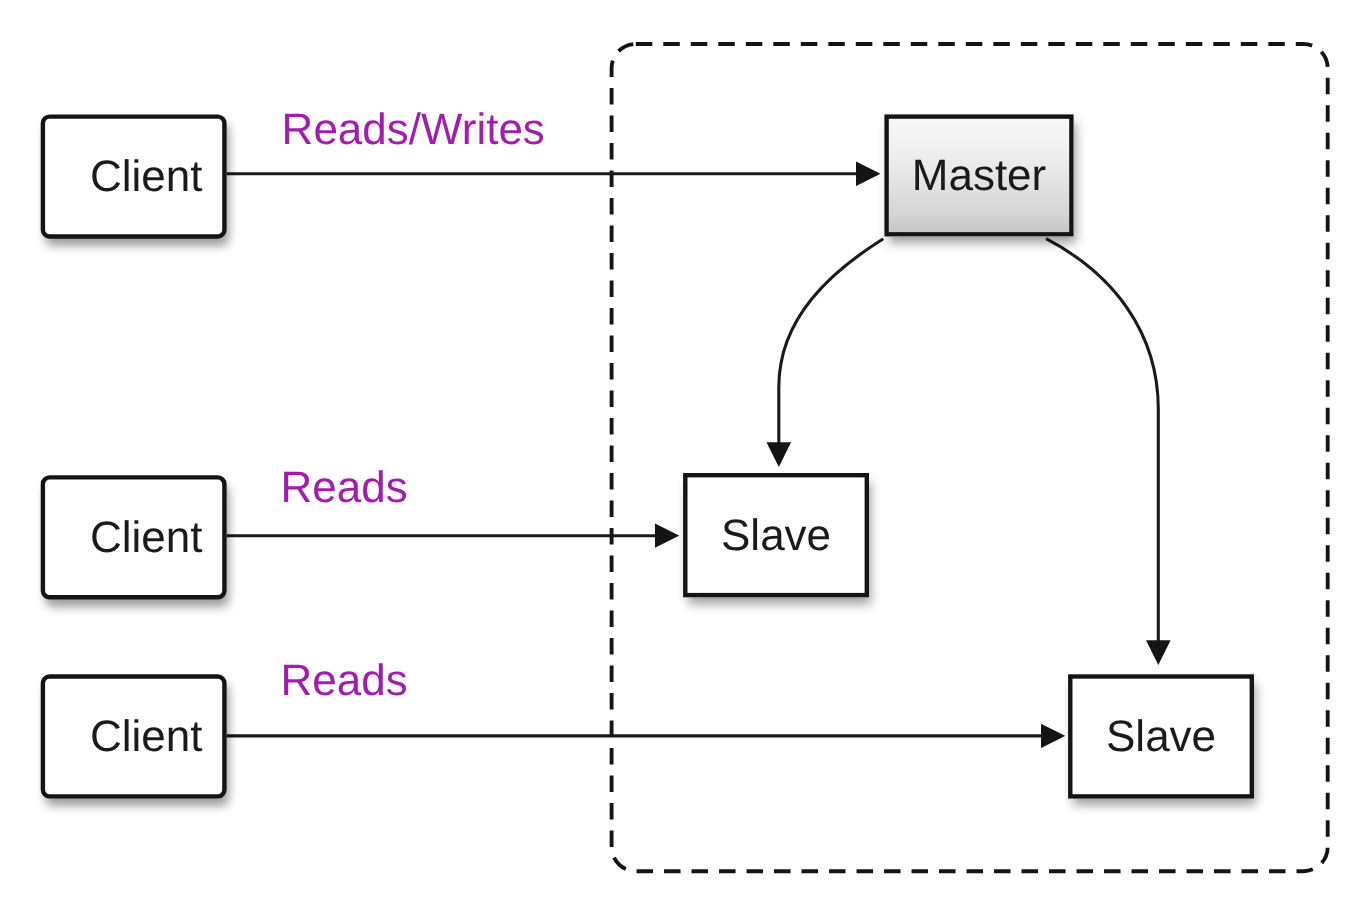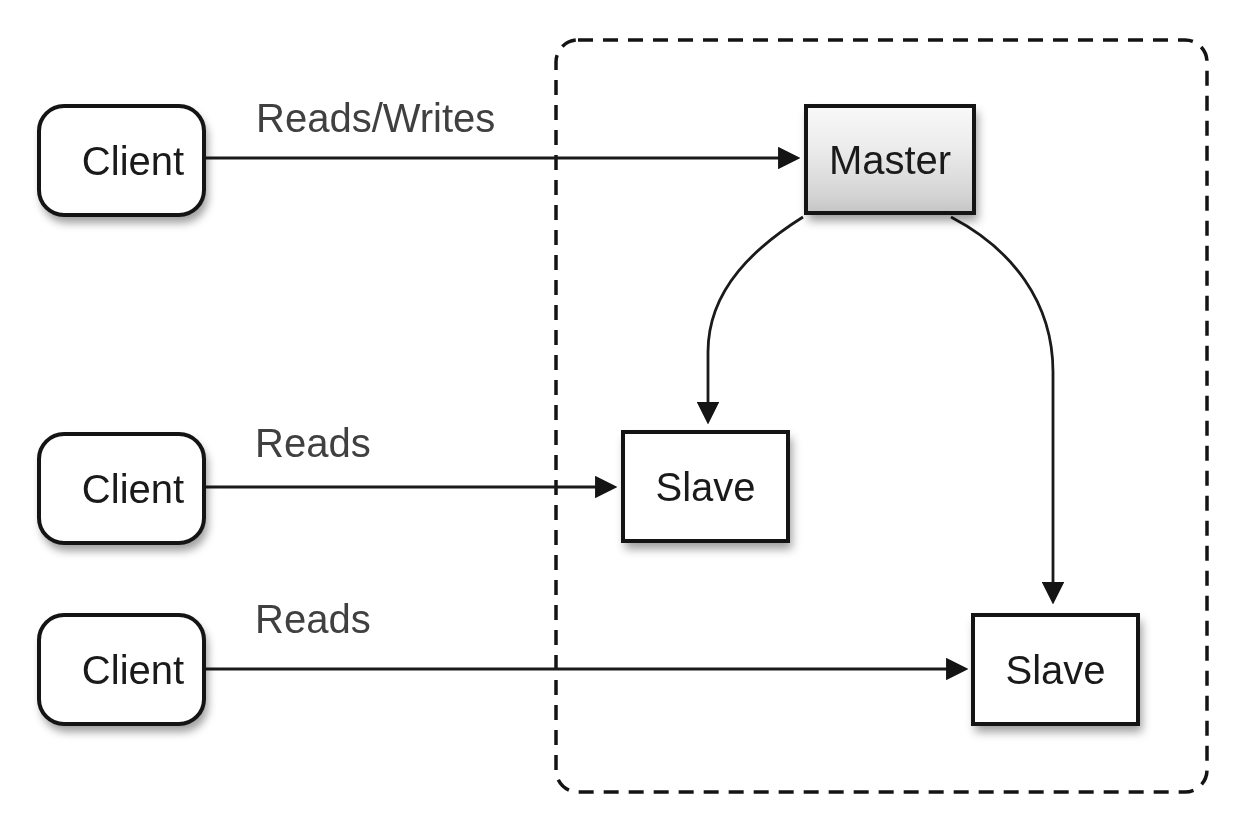--- a/index.html
+++ b/index.html
@@ -31,39 +31,39 @@
     box-sizing: border-box;
     border: 4px solid #141414;
     background: #ffffff;
     font-size: 40px;
     line-height: 1;
     box-shadow: 3px 7px 9px -1px rgba(0,0,0,0.38);
   }
   .client {
     width: 169px;
     height: 113px;
-    border-radius: 27px;
+    border-radius: 8px;
     padding-left: 23px;
   }
   #client-1 { left: 37px;  top: 104px; }
   #client-2 { left: 37px;  top: 432px; }
   #client-3 { left: 37px;  top: 613px; }
   #master {
     left: 804px; top: 104px;
     width: 172px; height: 111px;
     background: linear-gradient(180deg, #f8f8f8 0%, #ececec 38%, #d4d4d4 85%, #c6c6c6 100%);
   }
   #slave-1 { left: 621px; top: 430px; width: 169px; height: 113px; }
   #slave-2 { left: 971px; top: 613px; width: 169px; height: 113px; }
   .edge-label {
     position: absolute;
     font-size: 40px;
     line-height: 1.1;
     white-space: nowrap;
-    color: #404040;
+    color: #a21caf;
   }
   #label-reads-writes { left: 256px; top: 96px; }
   #label-reads-1      { left: 255px; top: 421px; }
   #label-reads-2      { left: 255px; top: 597px; }
   #label-replication  { left: 777px; top: 267px; }
 </style>
 </head>
 <body>
 
 <div class="canvas">

